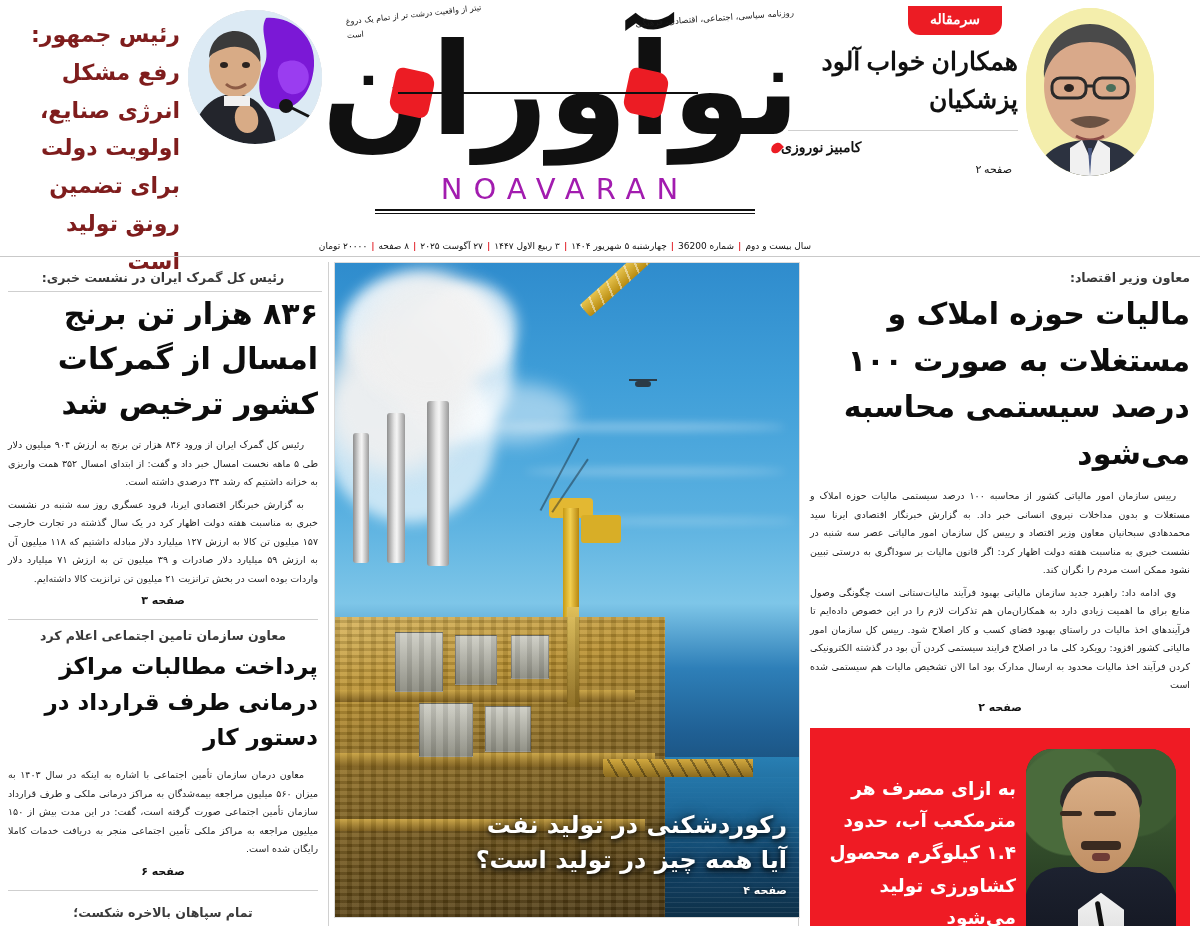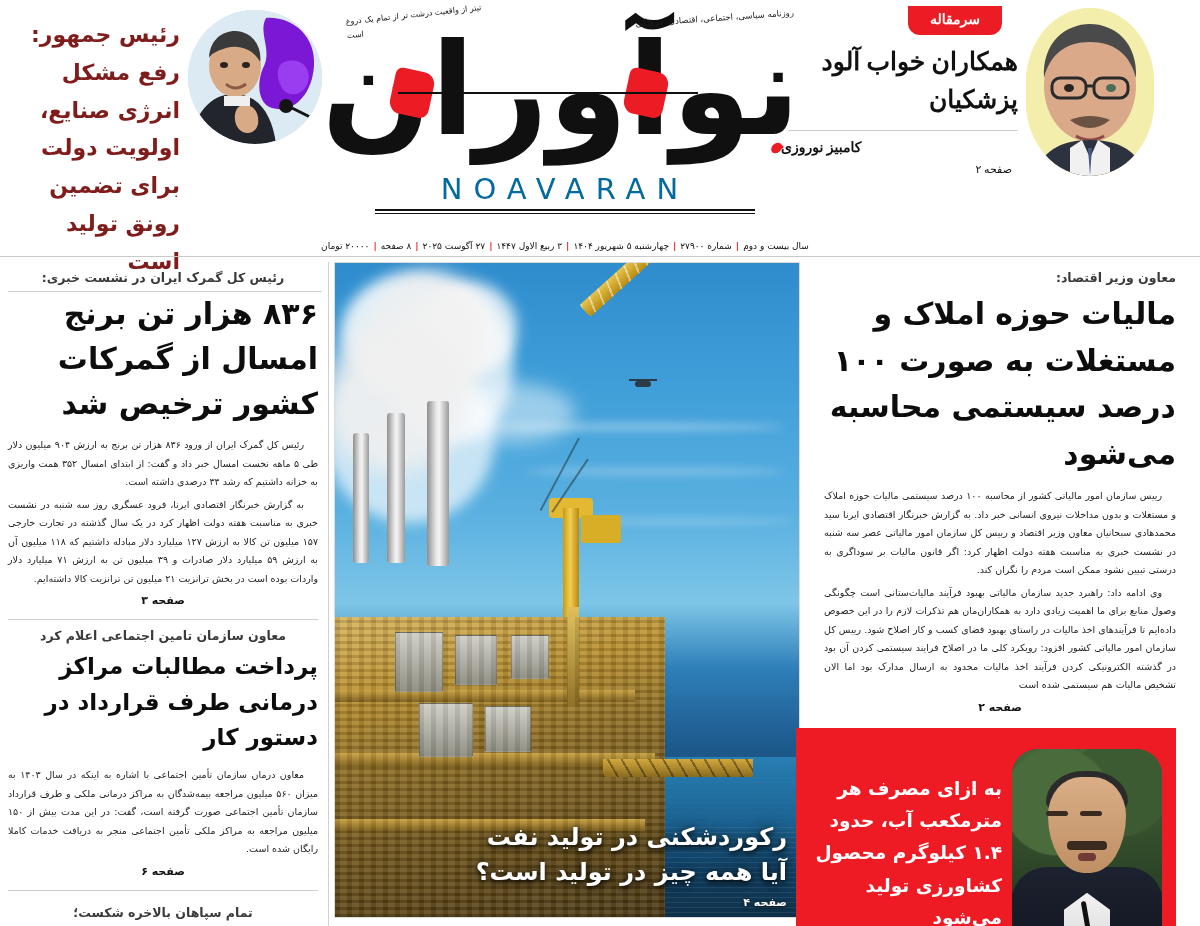--- a/index.html
+++ b/index.html
@@ -51,21 +51,21 @@
   .mast-rule{position:absolute;left:68px;top:92px;width:300px;height:2px;background:#101010;}
   .mast-tag-r{
     position:absolute;right:6px;top:12px;width:160px;text-align:right;direction:rtl;
     font-size:8.5px;color:#1b1b1b;transform:rotate(-4deg);line-height:1.5;
   }
   .mast-tag-l{
     position:absolute;left:16px;top:8px;width:140px;text-align:left;direction:rtl;
     font-size:8px;color:#1b1b1b;transform:rotate(-6deg);line-height:1.7;
   }
   .mast-latin{
-    text-align:center;font-size:29px;letter-spacing:11px;font-weight:400;color:#0369a1;
+    text-align:center;font-size:29px;letter-spacing:11px;font-weight:400;color:#a21caf;
     direction:ltr;margin-top:-4px;
   }
   .mast-rule2{width:380px;height:1.5px;background:#111;margin:3px auto 0;}
   .mast-news{
     text-align:center;font-size:13px;letter-spacing:13px;color:#e3262e;direction:ltr;margin-top:3px;
   }
   .mast-rule3{width:380px;height:1px;background:#111;margin:2px auto 0;}
 
   
   .dateline{
@@ -102,21 +102,21 @@
   .tr-page{font-size:11px;color:#111;margin-top:7px;text-align:right;direction:rtl;padding-right:6px;}
 
   .band-rule{position:absolute;left:0;top:256px;width:1200px;height:1px;background:#c9c9c9;}
   .band-shade{position:absolute;left:0;top:240px;width:1200px;height:18px;background:#f2f2f2;z-index:-1;}
 
   
   .cols{position:absolute;left:0;top:262px;width:1184px;height:664px;}
 
   .colL{position:absolute;left:0;top:0;width:326px;height:664px;padding:0 8px;box-sizing:border-box;}
   .colC{position:absolute;left:334px;top:0;width:466px;height:664px;}
-  .colR{position:absolute;left:800px;top:0;width:400px;height:664px;padding:0 24px;box-sizing:border-box;}
+  .colR{position:absolute;left:800px;top:0;width:400px;height:664px;padding:0 10px;box-sizing:border-box;}
 
   .vrule{position:absolute;top:0;width:1px;height:664px;background:#d0d0d0;}
   .vrule.a{left:328px;}
   .vrule.b{left:798px;}
 
   .kicker{
     direction:rtl;text-align:center;font-size:12.5px;color:#3a3a3a;font-weight:700;
     margin:8px 0 6px;letter-spacing:-.2px;
   }
   .kicker.right{text-align:right;}
@@ -203,21 +203,21 @@
   .b3{left:176px;bottom:238px;width:36px;height:42px;}
   .b4{left:84px;bottom:160px;width:52px;height:52px;}
   .b5{left:150px;bottom:165px;width:44px;height:44px;}
   .bridge{position:absolute;left:268px;bottom:140px;width:150px;height:18px;
     background:linear-gradient(180deg,#d2a93e,#8a6a1e);}
   .bridge:after{content:"";position:absolute;inset:0;
     background:repeating-linear-gradient(60deg,rgba(0,0,0,.35) 0 2px,transparent 2px 12px);}
   .flare{position:absolute;left:232px;bottom:210px;width:12px;height:100px;background:linear-gradient(180deg,#e0c05a,#8a6a1e);}
 
   .photo-cap{
-    position:absolute;left:0;right:0;bottom:0;padding:16px 12px 8px 12px;direction:rtl;text-align:right;
+    position:absolute;left:0;right:0;bottom:12px;padding:16px 12px 8px 12px;direction:rtl;text-align:right;
   }
   .cap-l1,.cap-l2{
     color:#fff;font-weight:700;font-size:24px;line-height:1.45;
     text-shadow:0 2px 5px rgba(0,0,0,.85),0 0 14px rgba(0,0,0,.7);
     direction:rtl;text-align:right;letter-spacing:-.4px;
   }
   .cap-page{
     color:#fff;font-size:11px;font-weight:700;margin-top:6px;text-align:right;direction:rtl;
     text-shadow:0 1px 4px rgba(0,0,0,.9);
   }
@@ -301,21 +301,21 @@
         <div class="mast-tag-l">تیتر از واقعیت درشت تر از تمام یک دروغ است</div>
       </div>
       <div class="mast-latin">NOAVARAN</div>
       <div class="mast-rule2"></div>
       <div class="mast-rule3"></div>
     </div>
 
     <div class="dateline">
       <span>سال بیست و دوم</span>
       <span class="sep">|</span>
-      <span>شماره ۲۷۹۰۰</span>
+      <span>شماره 36200</span>
       <span class="sep">|</span>
       <span>چهارشنبه ۵ شهریور ۱۴۰۴</span>
       <span class="sep">|</span>
       <span>۳ ربیع الاول ۱۴۴۷</span>
       <span class="sep">|</span>
       <span>۲۷ آگوست ۲۰۲۵</span>
       <span class="sep">|</span>
       <span>۸ صفحه</span>
       <span class="sep">|</span>
       <span>۲۰۰۰۰ تومان</span>

